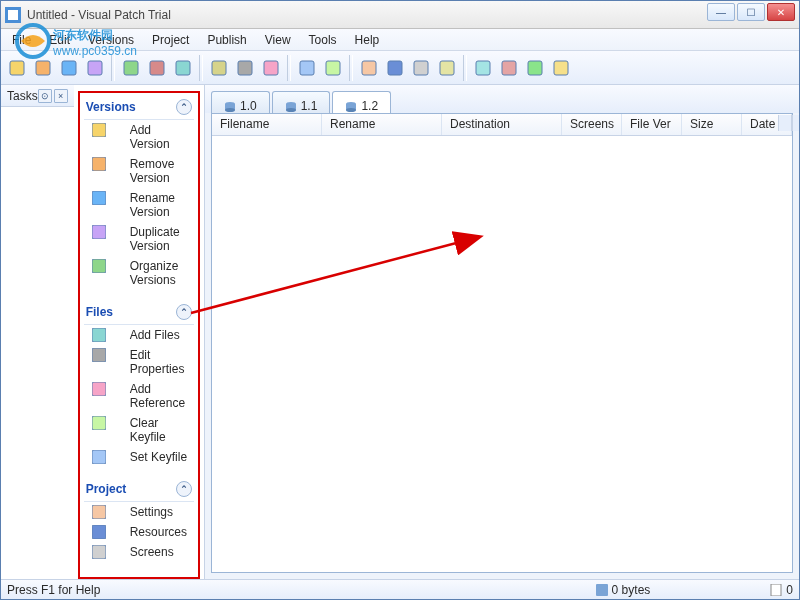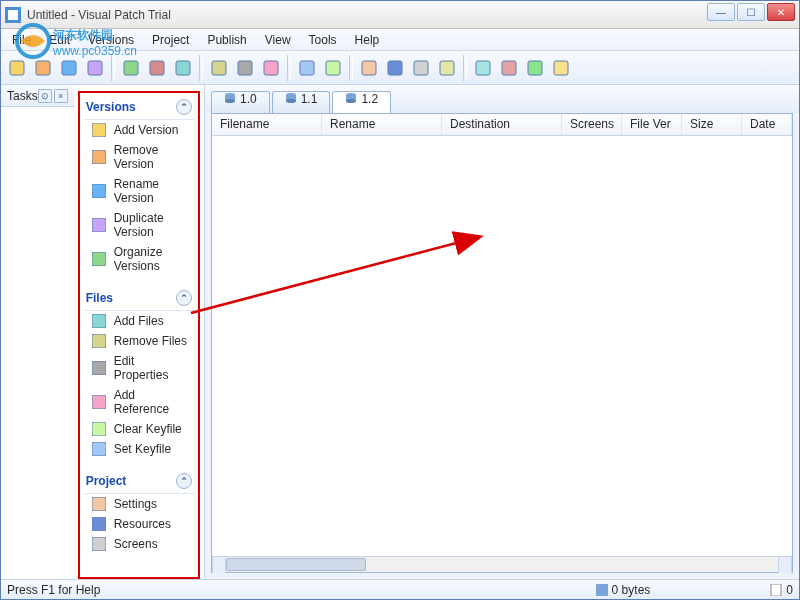--- a/index.html
+++ b/index.html
@@ -17,28 +17,28 @@
 .tbtn svg { width: 16px; height: 16px; }
 .tsep { width: 4px; height: 26px; border-left: 1px solid #c0cde0; border-right: 1px solid #fff; margin: 0 2px; }
 .body { display: flex; height: calc(100% - 28px - 22px - 34px - 20px); }
 .sidebar { width: 204px; border-right: 1px solid #c7d3e6; background: #fff; display: flex; flex-direction: row; }
 .side-hd { height: 22px; background: linear-gradient(#f8faff,#e6eefb); border-bottom: 1px solid #c7d3e6; display: flex; align-items: center; padding: 0 6px; color: #2a2a2a; }
 .side-hd .pin { margin-left: auto; display: flex; gap: 2px; }
 .side-hd .pin span { width: 14px; height: 14px; border: 1px solid #9bb5d6; border-radius: 1px; background: #eef3fb; font-size: 9px; display: flex; align-items: center; justify-content: center; color: #3a5a85; }
 .task-wrap { flex: 1; border: 2px solid #d80000; margin: 6px 4px 0 4px; padding: 2px 4px 4px 4px; overflow: hidden; }
 .group-hd { font-weight: bold; color: #1a4db3; padding: 4px 2px; display: flex; align-items: center; border-bottom: 1px solid #dbe5f3; }
 .group-hd .chev { margin-left: auto; width: 16px; height: 16px; border: 1px solid #9bb5d6; border-radius: 8px; background: #eef3fb; font-size: 9px; display: flex; align-items: center; justify-content: center; color: #3a5a85; }
-.task { display: flex; align-items: center; gap: 8px; padding: 3px 2px 3px 8px; color: #2a2a2a; }
+.task { display: flex; gap: 24px; padding: 3px 2px 3px 8px; color: #2a2a2a; }
 .ticon { width: 14px; height: 14px; flex-shrink: 0; }
 .main { flex: 1; display: flex; flex-direction: column; background: #eef3fb; }
 .tabs { height: 28px; display: flex; align-items: flex-end; padding: 4px 6px 0 6px; gap: 2px; background: linear-gradient(#f8faff,#e6eefb); }
-.tab { height: 22px; padding: 0 12px; border: 1px solid #9bb5d6; border-bottom: none; border-radius: 3px 3px 0 0; background: linear-gradient(#f5faff,#e0eaf7); display: flex; align-items: flex-start; gap: 4px; color: #2a2a2a; }
+.tab { height: 22px; padding: 0 12px; border: 1px solid #9bb5d6; border-bottom: none; border-radius: 3px 3px 0 0; background: linear-gradient(#f5faff,#e0eaf7); display: flex; align-items: flex-end; gap: 4px; color: #2a2a2a; }
 .tab.active { background: #fff; }
 .tab .tico { width: 12px; height: 12px; }
-.grid { flex: 1; margin: 0 6px 6px 6px; border: 1px solid #9bb5d6; background: #fff; display: flex; flex-direction: column; position: relative; }
+.grid { flex: 1; margin: 0 6px 6px 6px; border: 1px solid #9bb5d6; background: #fff; display: flex; flex-direction: row; position: relative; }
 .ghead { height: 22px; background: linear-gradient(#fdfdfe,#eef3fb); border-bottom: 1px solid #c7d3e6; display: flex; }
 .gcol { border-right: 1px solid #dbe5f3; padding: 3px 8px; color: #2a2a2a; white-space: nowrap; overflow: hidden; }
 .gbody { flex: 1; position: relative; }
 .hscroll { height: 16px; border-top: 1px solid #c7d3e6; background: #f0f0f0; position: relative; }
 .hscroll .thumb { position: absolute; left: 14px; top: 1px; height: 13px; width: 140px; background: #cfd9e8; border: 1px solid #a8b9d2; border-radius: 2px; }
 .hscroll .lbtn, .hscroll .rbtn { position: absolute; top: 0; width: 14px; height: 16px; background: #e6eefb; border-left: 1px solid #c7d3e6; border-right: 1px solid #c7d3e6; }
 .hscroll .lbtn { left: 0; } .hscroll .rbtn { right: 0; }
 .status { height: 20px; background: linear-gradient(#f8faff,#e6eefb); border-top: 1px solid #c7d3e6; display: flex; align-items: center; padding: 0 6px; color: #2a2a2a; }
 .status .sp { display: flex; align-items: center; gap: 4px; }
 .status .sp2 { margin-left: auto; margin-right: 120px; }
@@ -230,26 +230,20 @@
           <span class="chev">⌃</span>
         </div>
         <div class="task">
           <svg class="ticon">
             <rect width="14" height="14" rx="2" fill="#8ad6d2" stroke="#5a7fb0"></rect>
           </svg>
           <span>Add Files</span>
         </div>
         <div class="task">
           <svg class="ticon">
-            <rect width="14" height="14" rx="2" fill="#d6d38a" stroke="#5a7fb0"></rect>
-          </svg>
-          <span>Remove Files</span>
-        </div>
-        <div class="task">
-          <svg class="ticon">
             <rect width="14" height="14" rx="2" fill="#a8a8a8" stroke="#5a7fb0"></rect>
           </svg>
           <span>Edit Properties</span>
         </div>
         <div class="task">
           <svg class="ticon">
             <rect width="14" height="14" rx="2" fill="#f6a4c7" stroke="#5a7fb0"></rect>
           </svg>
           <span>Add Reference</span>
         </div>

